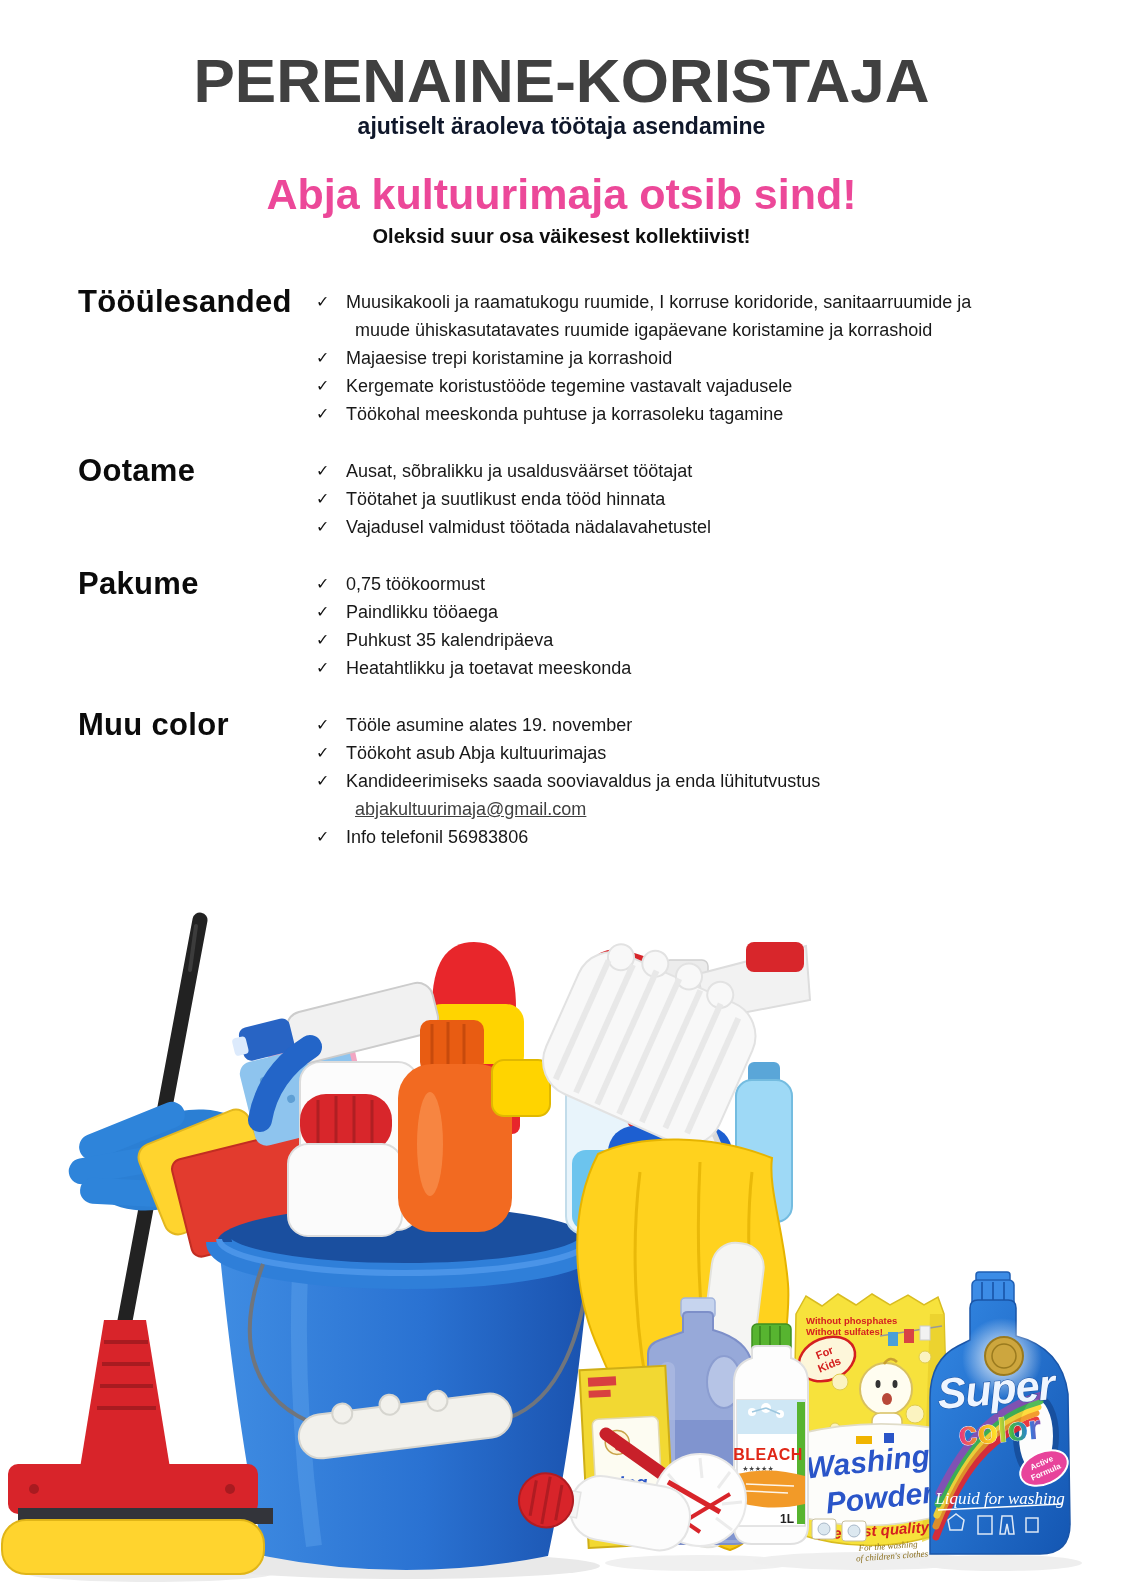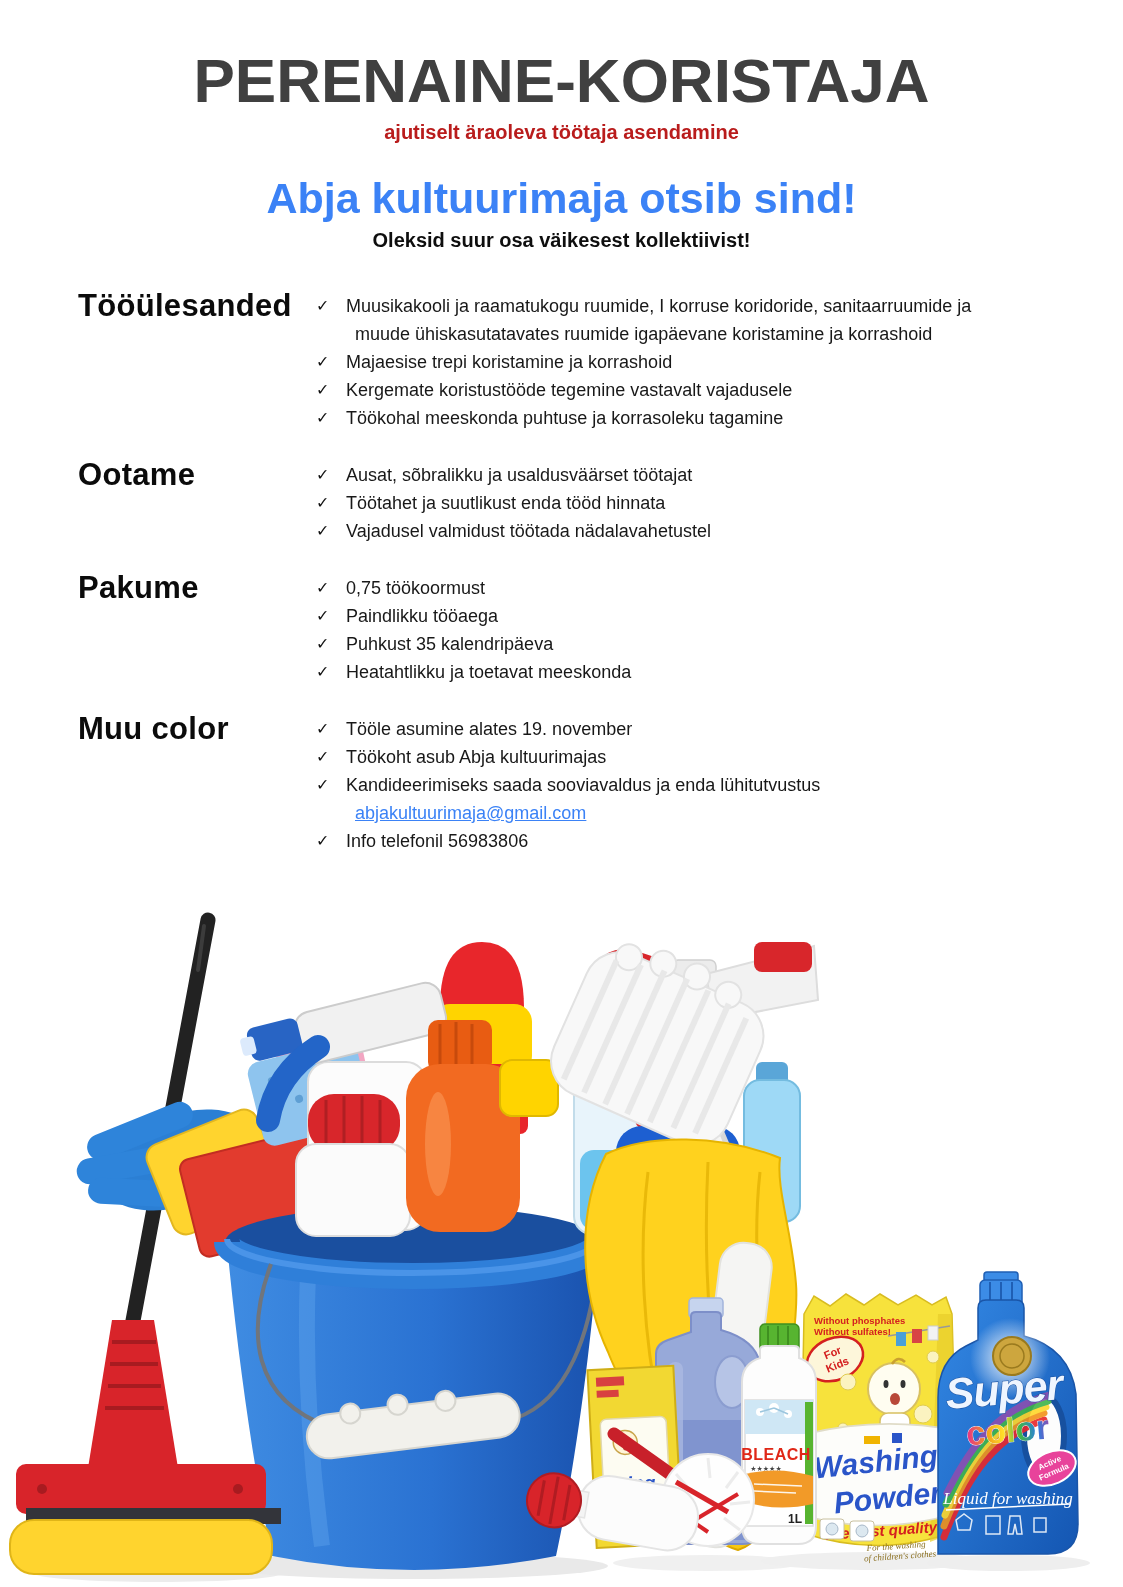--- a/index.html
+++ b/index.html
@@ -3,36 +3,36 @@
 <meta charset="utf-8">
 <style>
   html,body { margin:0; padding:0; background:#ffffff; }
   .page {
     position:relative; width:1123px; height:1587px; background:#ffffff;
     overflow:hidden; font-family:"Liberation Sans", sans-serif; color:#141414;
   }
   
   .header { text-align:center; padding-top:48px; }
   .title   { font-size:62px; font-weight:800; color:#404040; letter-spacing:0px; line-height:1.05; margin:0; }
-  .subtitle{ font-size:20px; font-weight:700; color:#b91c1c; margin-top:8px; }
-  .headline{ font-size:43px; font-weight:700; color:#3b82f6; margin-top:30px; }
+  .subtitle{ font-size:23px; font-weight:700; color:#0f172a; margin-top:0; }
+  .headline{ font-size:43px; font-weight:700; color:#ec4899; margin-top:30px; }
   .subheadline{ font-size:20px; font-weight:600; color:#0e0e0e; margin-top:6px; }
   
   .content { margin-top:36px; }
   .section { display:grid; grid-template-columns:238px 1fr; padding:0 36px 0 78px; margin-bottom:25px; }
   .section-heading { font-size:31px; font-weight:700; color:#0b0b0b; letter-spacing:.3px; padding-top:0px; }
   .items { padding-top:4px; }
   .item  { display:flex; align-items:flex-start; font-size:18px; line-height:28px; color:#181818; }
   .check { flex:none; width:30px; font-size:16px; color:#111; }
   .text  { min-width:0; }
   .l1, .l2 { display:block; white-space:nowrap; }
   .l2 { padding-left:9px; }
-  .email { color:#3b82f6; text-decoration:underline; cursor:pointer; }
+  .email { color:#404040; text-decoration:underline; cursor:pointer; }
   
-  .photo-wrap { position:absolute; left:8px; top:912px; width:948px; height:675px; }
+  .photo-wrap { position:absolute; left:0; top:912px; width:948px; height:675px; }
   .photo-wrap svg { display:block; }
   svg text { user-select:none; }
 </style>
 </head>
 <body>
 
 <div class="page">
 
   <div class="header">
     <div class="title">PERENAINE-KORISTAJA</div>

